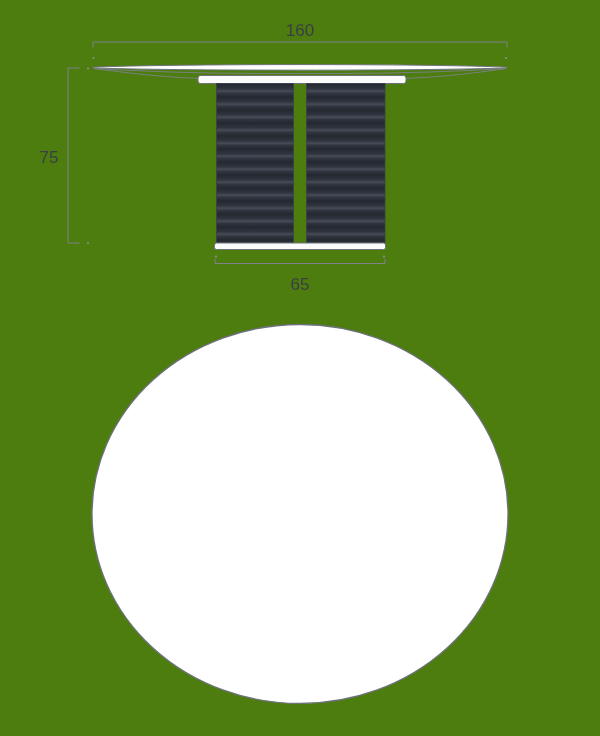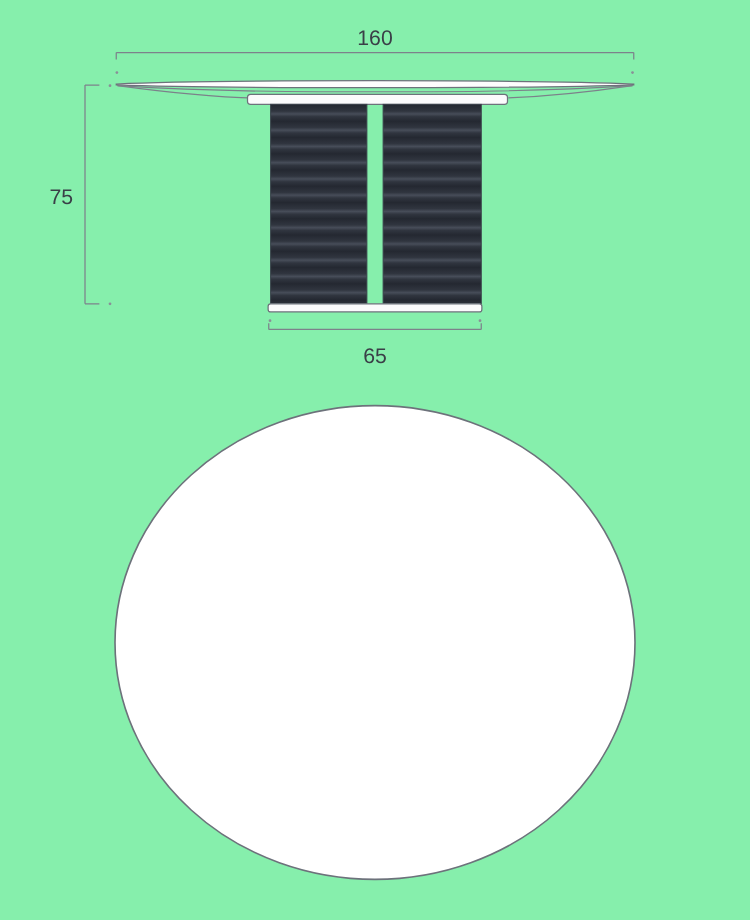--- a/index.html
+++ b/index.html
@@ -4,21 +4,21 @@
 <style>
   html, body {
     margin: 0;
     padding: 0;
     background: #ffffff;
   }
   .canvas {
     position: relative;
     width: 600px;
     height: 736px;
-    background: #86efac;
+    background: #4d7c0f;
     overflow: hidden;
     font-family: "Liberation Sans", sans-serif;
   }
   svg { display: block; }
   .dim-text {
     font-family: "Liberation Sans", sans-serif;
     font-size: 17px;
     fill: #3a3f47;
   }
   .dim-line {

